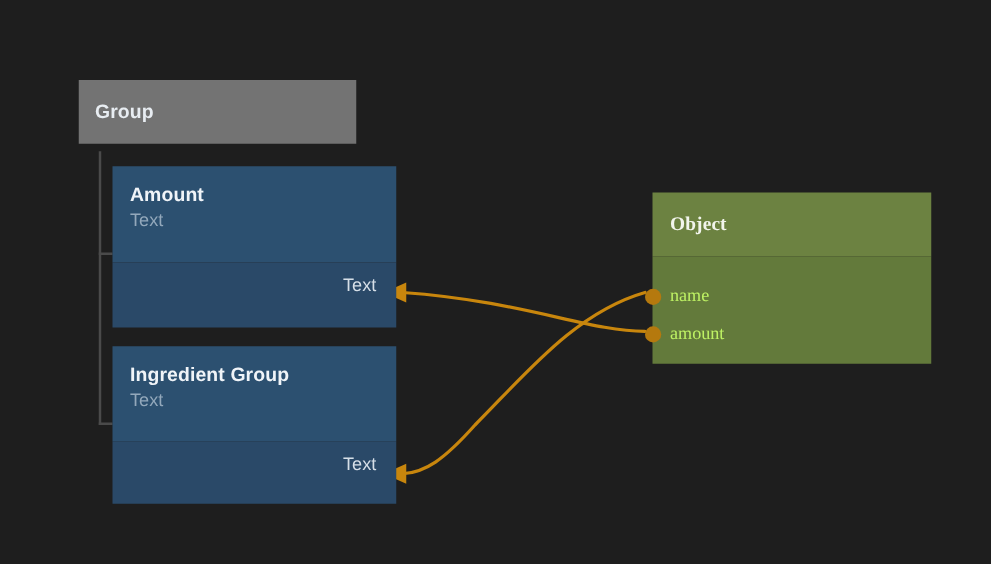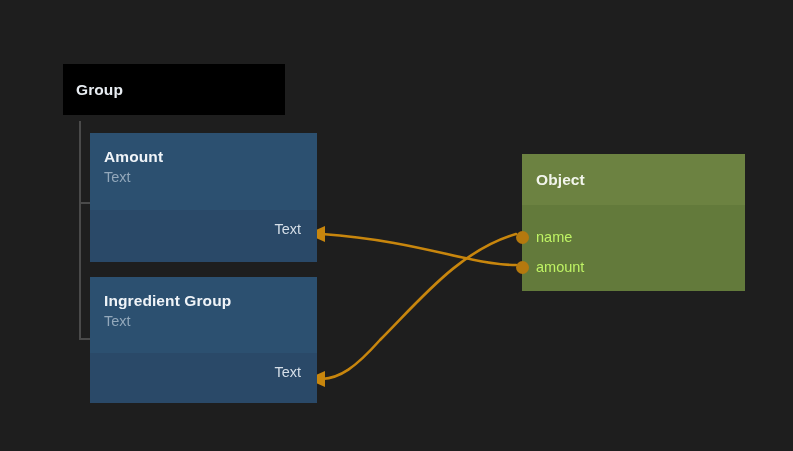--- a/index.html
+++ b/index.html
@@ -26,21 +26,21 @@
     pointer-events: none;
   }
 
   
   .group-header {
     position: absolute;
     left: 63px;
     top: 64px;
     width: 222px;
     height: 51px;
-    background: #000000;
+    background: #737373;
     display: flex;
     align-items: center;
     padding-left: 13px;
     box-sizing: border-box;
   }
   .group-title {
     color: #e8edf2;
     font-size: 15.5px;
     font-weight: bold;
     letter-spacing: 0.1px;
@@ -105,20 +105,21 @@
   #node-ingredient  { left: 90px; top: 277px;  width: 227px; height: 126px; }
   #node-ingredient .node-header { width: 227px; height: 76px; }
   #node-ingredient .node-body   { width: 227px; height: 50px; }
 
   
   #node-object {
     left: 522px;
     top: 154px;
     width: 223px;
     height: 137px;
+    font-family: Liberation Serif, serif;
   }
   #node-object .obj-header {
     width: 223px;
     height: 51px;
     background: #6c8241;
     box-sizing: border-box;
     display: flex;
     align-items: center;
     padding-left: 14px;
   }

